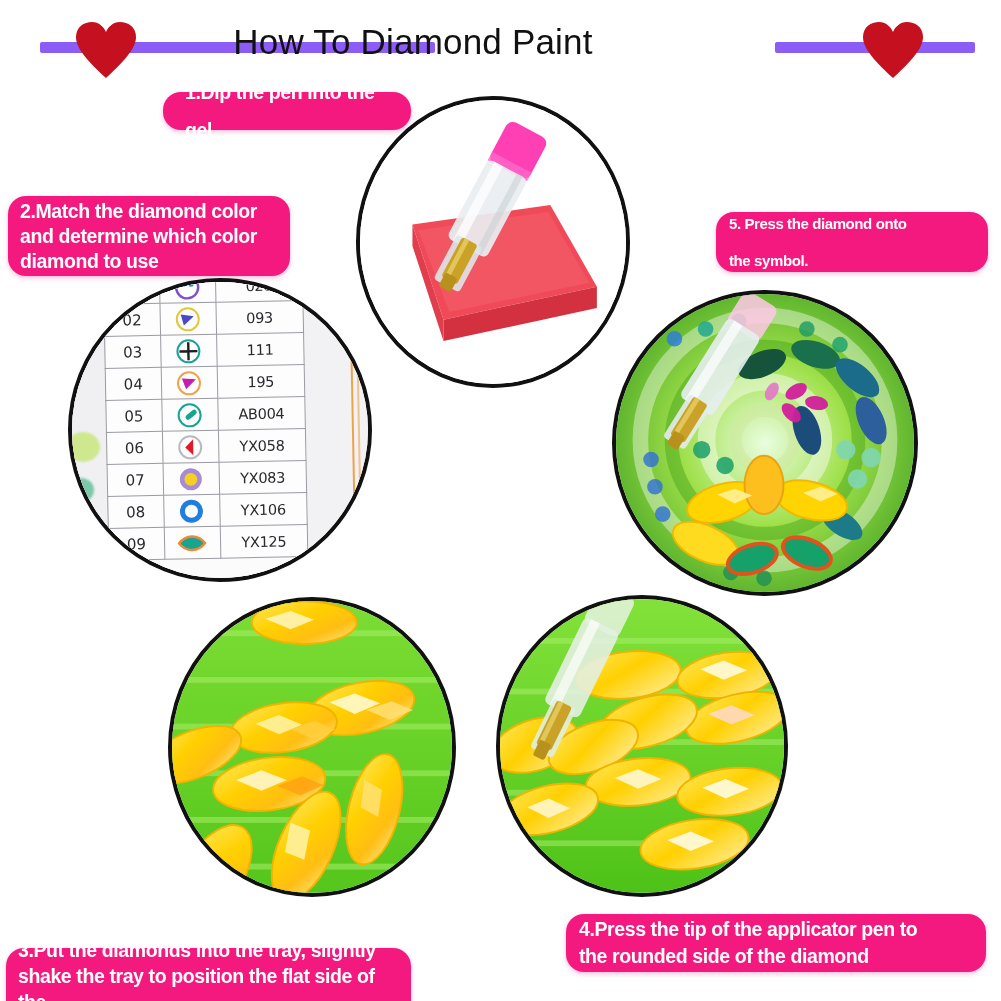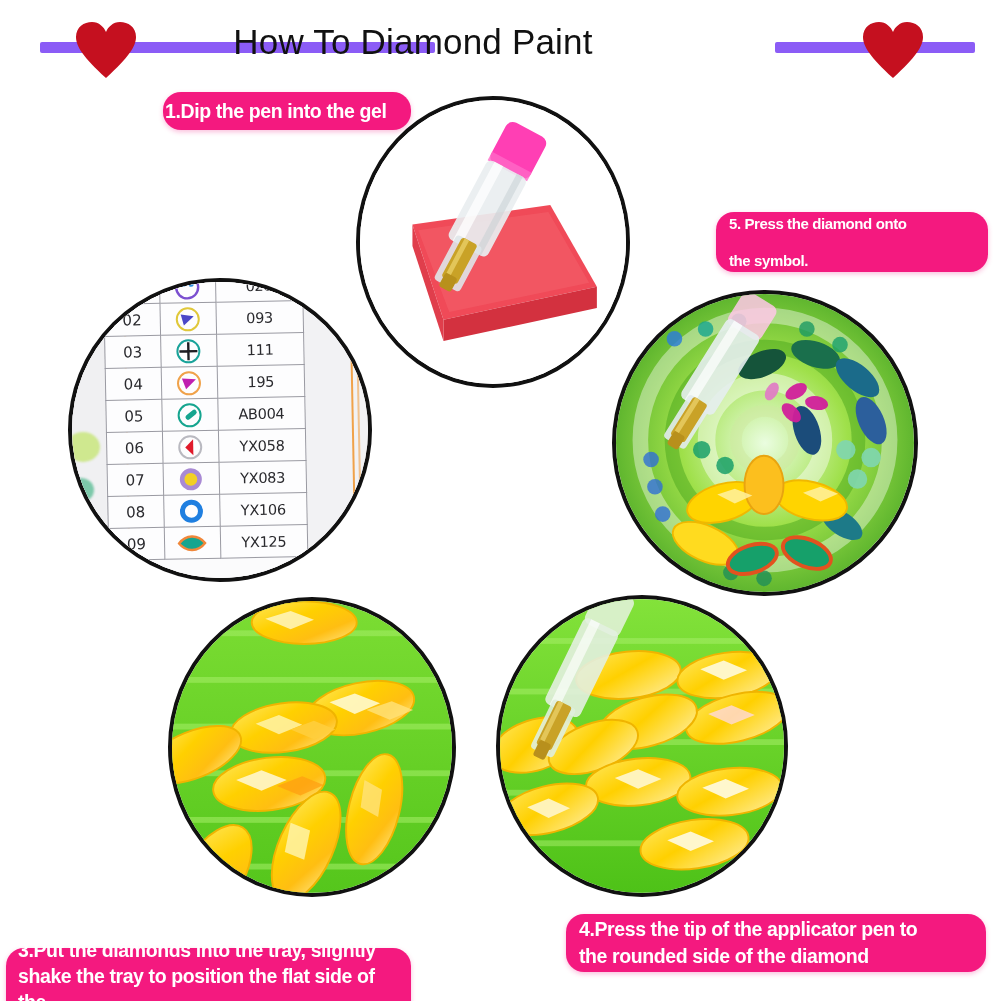--- a/index.html
+++ b/index.html
@@ -34,21 +34,21 @@
     color:#ffffff;
     border-radius:18px;
     font-weight:700;
     letter-spacing:-.4px;
     box-shadow:0 2px 5px rgba(240,25,130,.28);
     box-sizing:border-box;
     display:flex;align-items:center;
   }
   .pill span{display:block;width:100%;white-space:pre-line;}
 
-  #pill1{left:163px;top:92px;width:248px;height:38px;font-size:19.5px;padding:0 2px;line-height:38px;}
+  #pill1{left:163px;top:92px;width:248px;height:38px;font-size:19.5px;padding:0 22px;line-height:38px;}
   #pill2{left:8px;top:196px;width:282px;height:80px;font-size:19.5px;padding:6px 12px;line-height:25px;}
   #pill5{left:716px;top:212px;width:272px;height:60px;font-size:15px;padding:0 13px;line-height:37px;}
   #pill3{left:6px;top:948px;width:405px;height:82px;font-size:19.5px;padding:5px 12px;line-height:26px;}
   #pill4{left:566px;top:914px;width:420px;height:58px;font-size:19.5px;padding:8px 13px;line-height:27px;}
 
   
   .circ{
     position:absolute;border-radius:50%;
     border:4px solid #111;
     overflow:hidden;background:#fff;
@@ -144,20 +144,25 @@
         <rect x="111" y="66" width="10" height="92" fill="#ffffff" opacity=".75"></rect>
         <rect x="137" y="66" width="7" height="92" fill="#c7d0d4" opacity=".55"></rect>
         <rect x="112" y="150" width="30" height="52" rx="4" fill="#dfe6e9" opacity=".9"></rect>
         <rect x="118" y="150" width="18" height="46" rx="3" fill="#c9a227"></rect>
         <rect x="120" y="190" width="14" height="16" rx="3" fill="#b8901c"></rect>
         <rect x="121" y="150" width="5" height="40" fill="#e8cc63" opacity=".85"></rect>
       </g>
     </svg>
   </div>
 
+  <div class="pill" id="pill2">
+    <span data-bind="steps.1.label">2.Match the diamond color
+and determine which color
+diamond to use</span>
+  </div>
 
   <div class="circ" id="circ2">
     <div class="chart-wrap">
       <div class="fab"></div>
       <div class="blob" style="left:-6px;top:150px;width:34px;height:30px;background:#bde35a;opacity:.65;"></div>
       <div class="blob" style="left:-4px;top:196px;width:26px;height:24px;background:#2fae7a;opacity:.6;"></div>
       <div class="chart-paper">
         <div class="rule a"></div>
         <div class="rule b"></div>
         <div class="rule c"></div>

